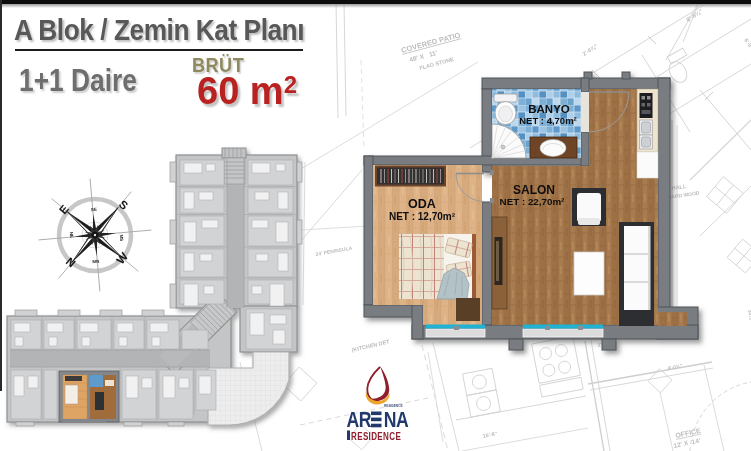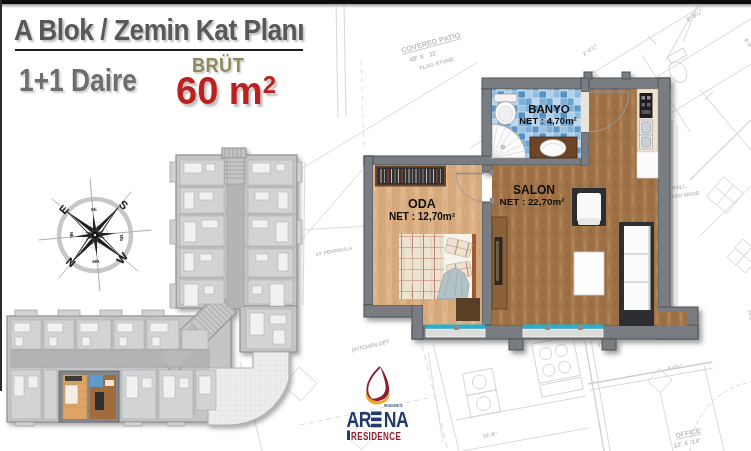--- a/index.html
+++ b/index.html
@@ -105,21 +105,21 @@
 <div class="abs" style="left:0;top:0;width:2px;height:391px;background:#2a2a2a;"></div>
 
 <div class="abs" style="left:14px;top:14px;color:#585858;font-weight:bold;font-size:29px;letter-spacing:-0.5px;white-space:nowrap;text-shadow:2px 2px 2px rgba(120,120,120,0.45);transform:scaleX(0.905);transform-origin:0 0;">A Blok / Zemin Kat Planı</div>
 
 <div class="abs" style="left:15px;top:48.5px;width:288px;height:2.5px;background:#1c1c1c;"></div>
 
 <div class="abs" style="left:19px;top:63px;color:#6e6e6e;font-weight:bold;font-size:31px;white-space:nowrap;text-shadow:2px 2px 2px rgba(130,130,130,0.4);transform:scaleX(0.85);transform-origin:0 0;">1+1 Daire</div>
 
 <div class="abs" style="left:192px;top:54px;color:#8f8a5e;font-weight:bold;font-size:19.5px;letter-spacing:0.5px;text-shadow:1.5px 1.5px 1.5px rgba(140,140,140,0.4);transform:scaleX(0.93);transform-origin:0 0;">BRÜT</div>
 
-<div class="abs" style="left:176px;top:70px;color:#b92220;font-weight:bold;font-size:38px;white-space:nowrap;text-shadow:2.5px 2.5px 2px rgba(120,120,120,0.45);">60 m<sup style="font-size:24px;vertical-align:11px;">2</sup></div>
+<div class="abs" style="left:197px;top:70px;color:#b92220;font-weight:bold;font-size:38px;white-space:nowrap;text-shadow:2.5px 2.5px 2px rgba(120,120,120,0.45);">60 m<sup style="font-size:24px;vertical-align:11px;">2</sup></div>
 
 <svg class="abs" style="left:38px;top:178px" width="114" height="114" viewBox="-57 -57 114 114">
 
   <circle r="36" fill="none" stroke="#c7c7c7" stroke-width="4.5"></circle>
   <circle r="13" fill="none" stroke="#d2d2d2" stroke-width="0.8"></circle>
 
   <g stroke="#a8a8a8" stroke-width="0.9">
     <path d="M0,0 L36.4,-43.4" transform="rotate(0)"></path>
     <path d="M0,0 L36.4,-43.4" transform="rotate(45)"></path>
     <path d="M0,0 L36.4,-43.4" transform="rotate(90)"></path>

